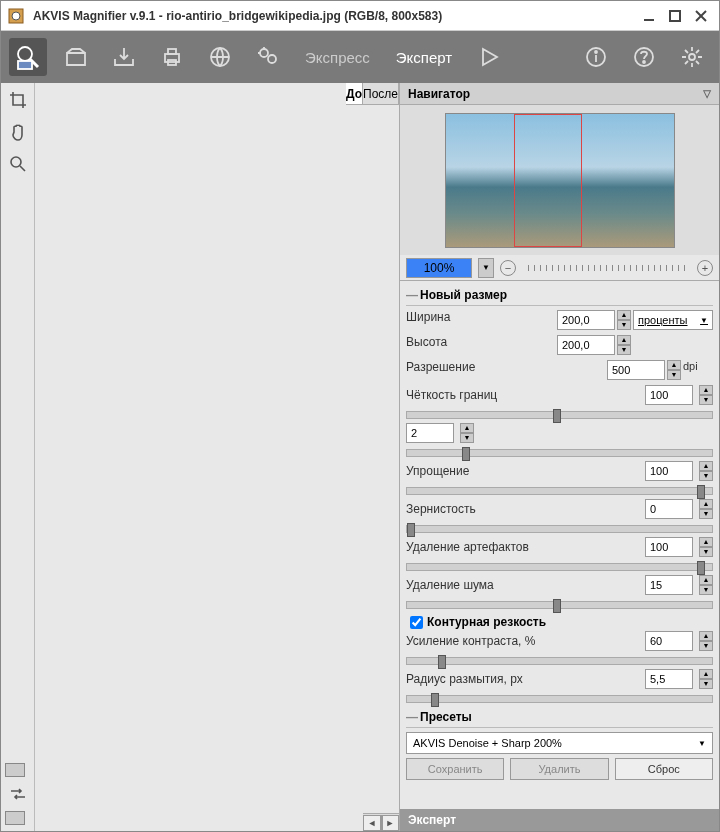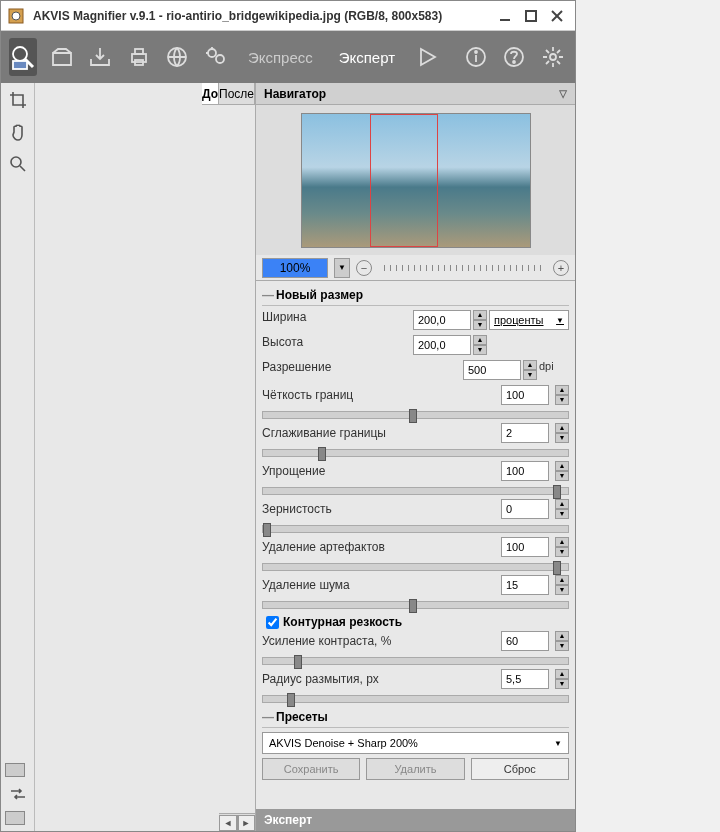--- a/index.html
+++ b/index.html
@@ -1,17 +1,17 @@
 <!DOCTYPE html>
 <html><head>
 <meta charset="utf-8">
 <style>
 * { box-sizing: border-box; margin: 0; padding: 0; font-family: "Segoe UI", Tahoma, sans-serif; }
 body { background: #f0f0f0; width: 720px; height: 832px; overflow: hidden; }
-.window { width: 576px; height: 832px; border: 1px solid #888; background: #e8e8e8; display: flex; flex-direction: column; }
+.window { width: 720px; height: 832px; border: 1px solid #888; background: #e8e8e8; display: flex; flex-direction: column; }
 .titlebar { height: 30px; background: #fff; display: flex; align-items: center; padding: 0 6px; border-bottom: 1px solid #ccc; }
 .titlebar .app-icon { width: 18px; height: 18px; margin-right: 8px; }
 .titlebar .title { flex: 1; font-size: 12px; color: #333; font-weight: bold; }
 .titlebar .winbtn { width: 24px; height: 20px; display: flex; align-items: center; justify-content: center; cursor: pointer; margin-left: 2px; }
 .titlebar .winbtn svg { stroke: #444; stroke-width: 2; fill: none; }
 .toolbar { height: 52px; background: #7a7a7a; display: flex; align-items: center; padding: 0 8px; gap: 10px; }
 .toolbar .tbtn { width: 38px; height: 38px; display: flex; align-items: center; justify-content: center; cursor: pointer; border-radius: 3px; }
 .toolbar .tbtn svg { stroke: #ddd; fill: none; stroke-width: 1.8; }
 .toolbar .tbtn.active { background: #555; }
 .toolbar .mode { color: #ccc; font-size: 15px; padding: 0 8px; cursor: pointer; }
@@ -278,21 +278,20 @@
           <div class="spinners">
               <div>▲</div>
               <div>▼</div>
             </div>
         </div>
         <div class="slider-track">
             <div class="handle" style="left:48%"></div>
           </div>
 
         <div class="slider-row">
-          <span class="label">Сглаживание границы</span>
           <input class="numfield" value="2" style="">
           <div class="spinners">
               <div>▲</div>
               <div>▼</div>
             </div>
         </div>
         <div class="slider-track">
             <div class="handle" style="left:18%"></div>
           </div>
 

